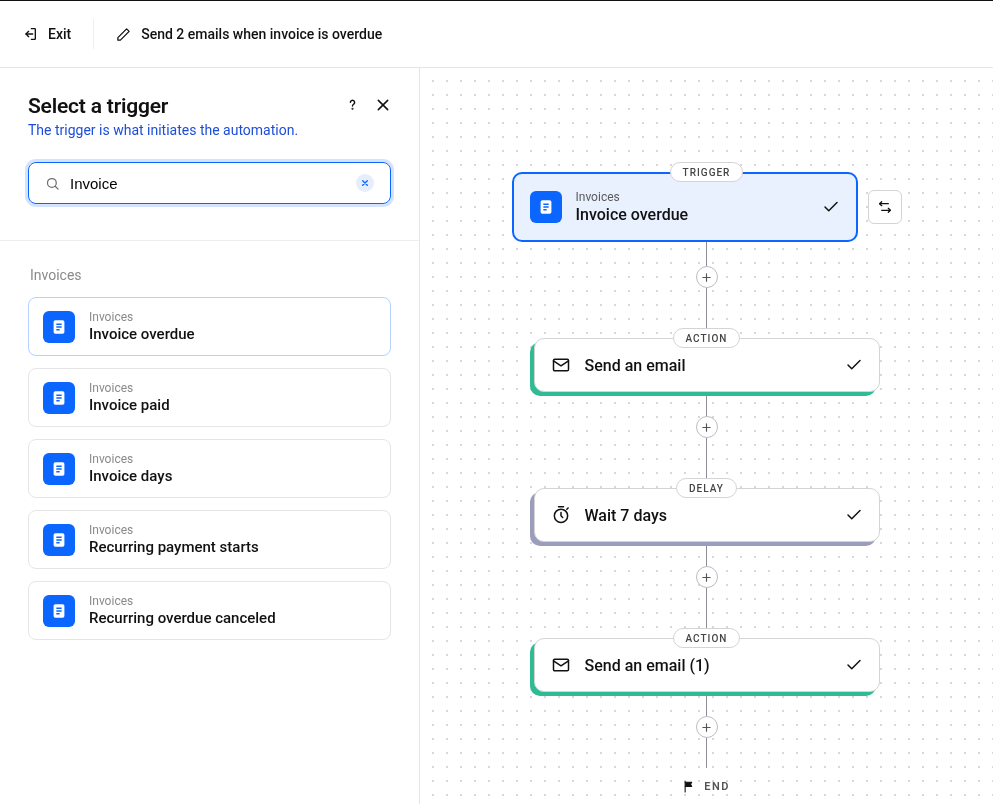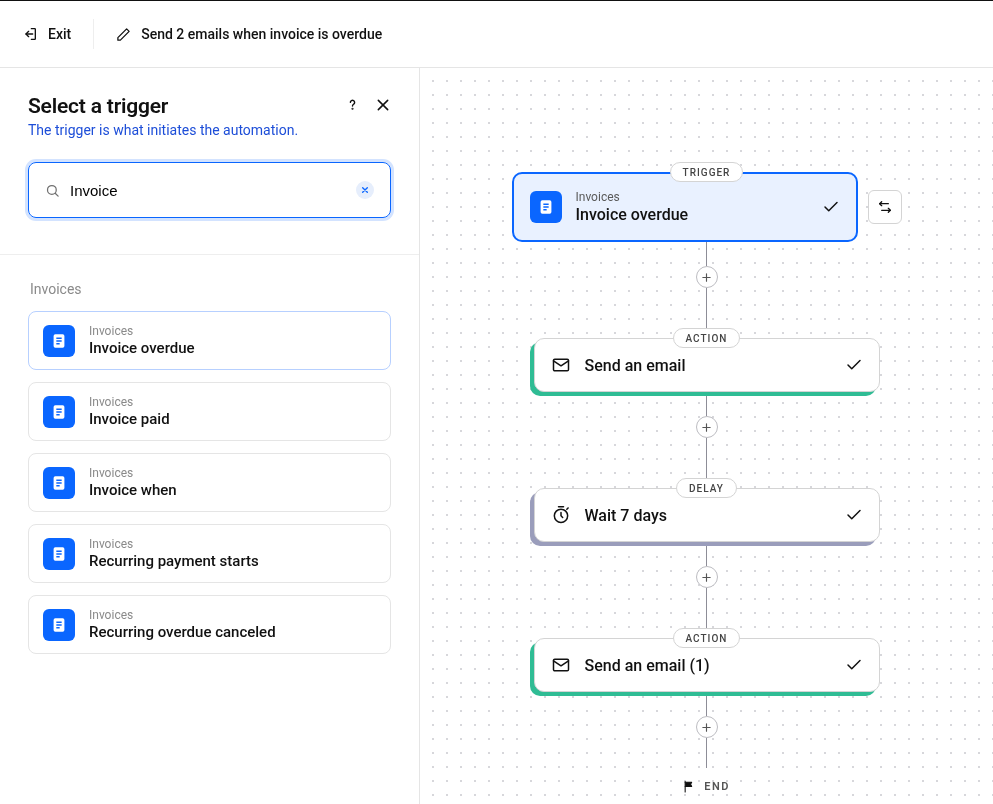--- a/index.html
+++ b/index.html
@@ -46,21 +46,21 @@
     .panel-title { font-size: 21px; font-weight: 600; letter-spacing: -0.2px; }
     .panel-sub { color: #1d4ed8; font-size: 14px; margin-top: 4px; }
     .panel-controls { display: flex; align-items: center; gap: 14px; margin-top: 2px;}
     .panel-controls .icon { cursor: pointer; }
     .search-wrap { margin-top: 24px; }
     .search-field {
       position: relative;
       display: flex; align-items: center;
       border: 1px solid #0a66ff;
       border-radius: 8px;
-      height: 56px;
+      height: 42px;
       padding: 0 16px;
       box-shadow: 0 0 0 3px rgba(10,102,255,0.18);
     }
     .search-field input {
       flex: 1;
       border: none; outline: none;
       font-size: 15px;
       margin-left: 10px;
       background: transparent;
     }
@@ -282,21 +282,21 @@
         <div class="trigger-item">
           <div class="blue-doc">
             <svg width="16" height="16" viewBox="0 0 24 24" fill="none" stroke="#fff" stroke-width="2.2">
                 <rect x="5" y="3" width="14" height="18" rx="1.5" fill="#fff" stroke="none"></rect>
                 <rect x="5" y="3" width="14" height="18" rx="1.5"></rect>
                 <path d="M8 8h8M8 12h8M8 16h5" stroke="#0a66ff"></path>
               </svg>
           </div>
           <div class="trigger-texts">
             <div class="trigger-cat">Invoices</div>
-            <div class="trigger-name">Invoice when</div>
+            <div class="trigger-name">Invoice days</div>
           </div>
         </div>
         <div class="trigger-item">
           <div class="blue-doc">
             <svg width="16" height="16" viewBox="0 0 24 24" fill="none" stroke="#fff" stroke-width="2.2">
                 <rect x="5" y="3" width="14" height="18" rx="1.5" fill="#fff" stroke="none"></rect>
                 <rect x="5" y="3" width="14" height="18" rx="1.5"></rect>
                 <path d="M8 8h8M8 12h8M8 16h5" stroke="#0a66ff"></path>
               </svg>
           </div>

